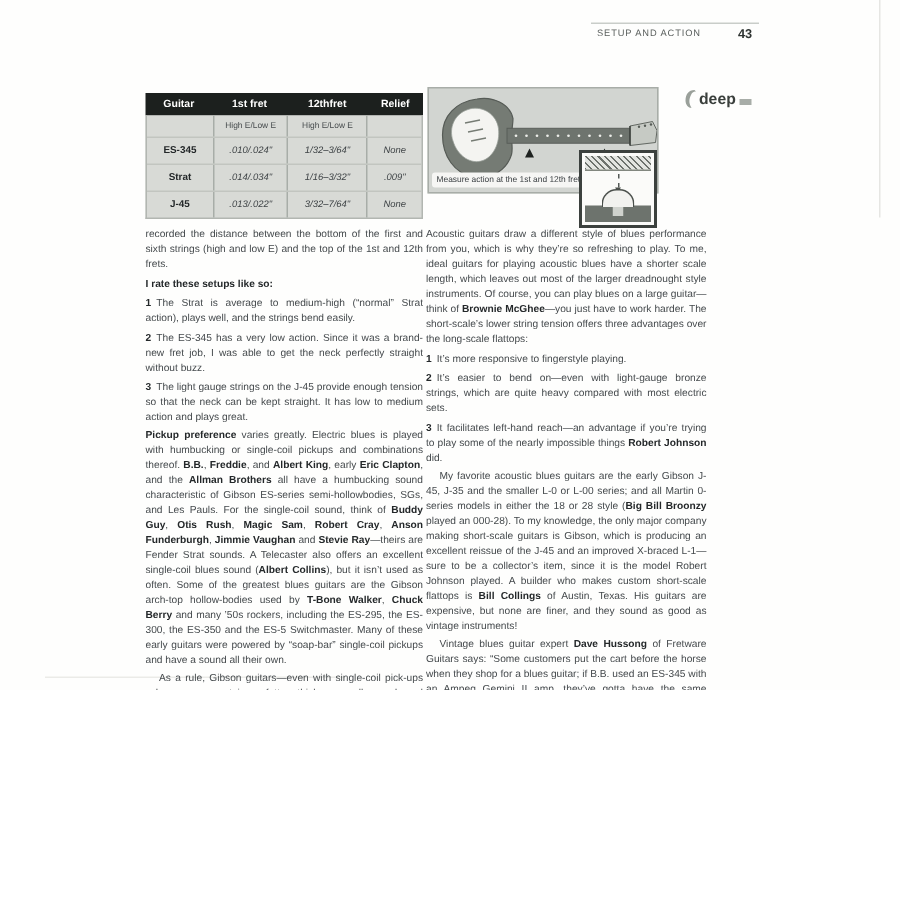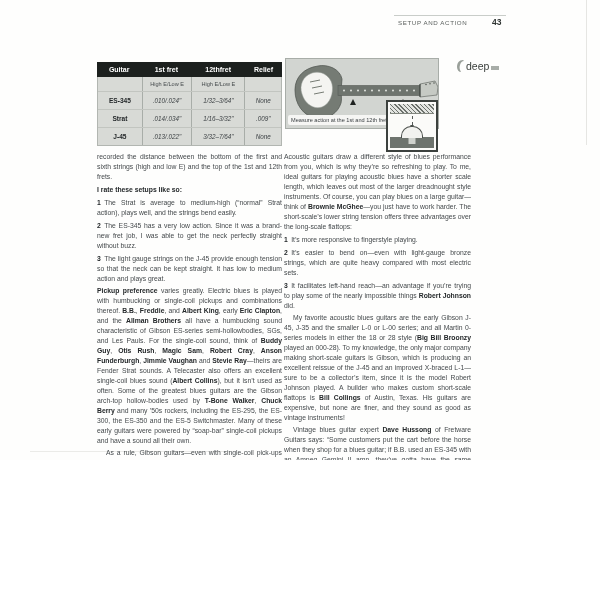--- a/index.html
+++ b/index.html
@@ -47,21 +47,21 @@
               border-top:3.5px solid #4a4f4b;}
   .dome{position:absolute;left:50%;transform:translateX(-50%);bottom:12px;width:20px;height:11px;
         background:#f2f2ef;border:1px solid #4a4f4b;border-bottom:none;
         border-radius:10px 10px 0 0;z-index:1;}
   .fbase{position:absolute;left:2px;right:2px;bottom:2px;height:11px;background:#6d736d;}
   .slot{position:absolute;left:50%;transform:translateX(-50%);top:0;width:7px;height:7px;
         background:#cfd2cd;}
 
   
   .deep-logo{position:absolute;left:456px;top:59px;display:flex;align-items:center;}
-  .deep-text{font-weight:normal;font-size:10.5px;color:#3a3f3c;margin-left:1px;}
+  .deep-text{font-weight:bold;font-size:10.5px;color:#3a3f3c;margin-left:1px;}
   .logo-dash{width:8px;height:4px;background:#a8ada8;margin-left:2px;margin-top:3px;}
 
   
   .col{position:absolute;top:152px;font-size:6.8px;line-height:10px;color:#44494c;
        text-align:justify;}
   .col-left{left:97px;width:185px;}
   .col-right{left:284px;width:187px;}
   .blk{margin:0;}
   .blk + .blk{margin-top:2px;}
   .blk.item + .blk.item, .blk.item{margin-top:3px;}

